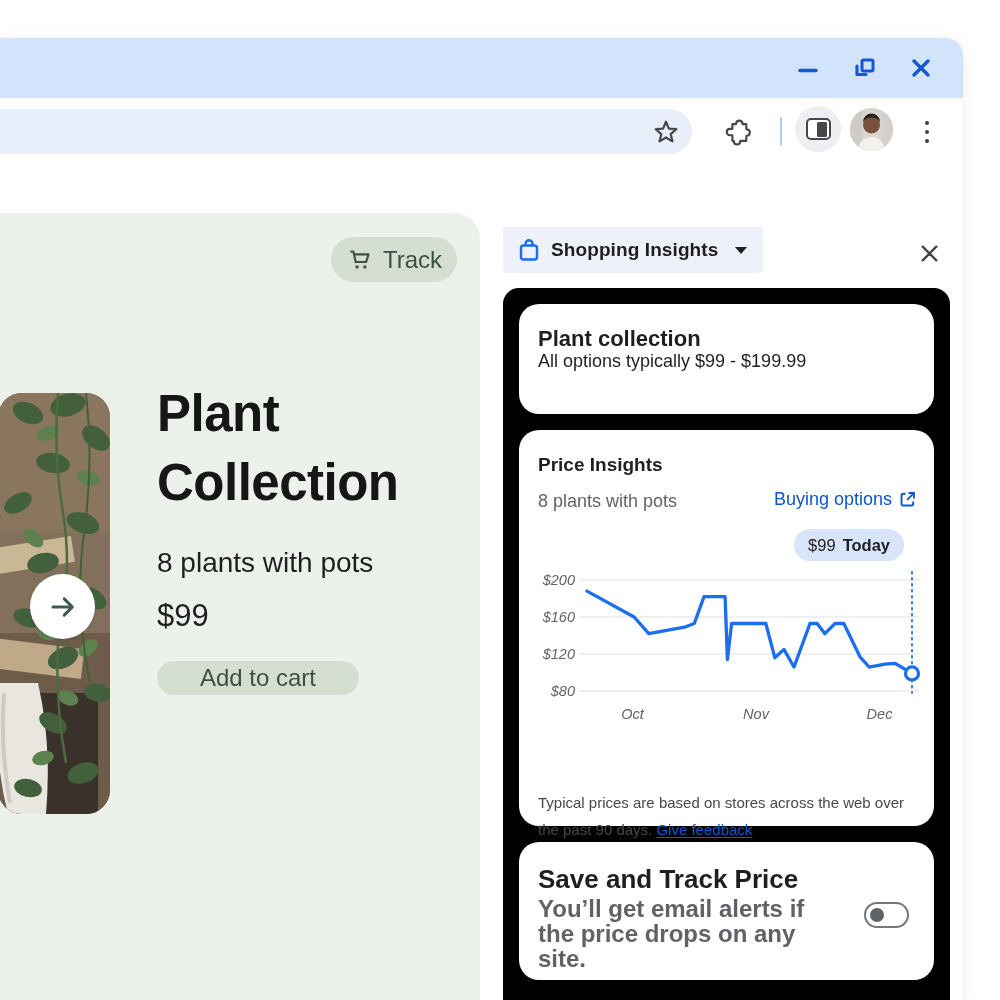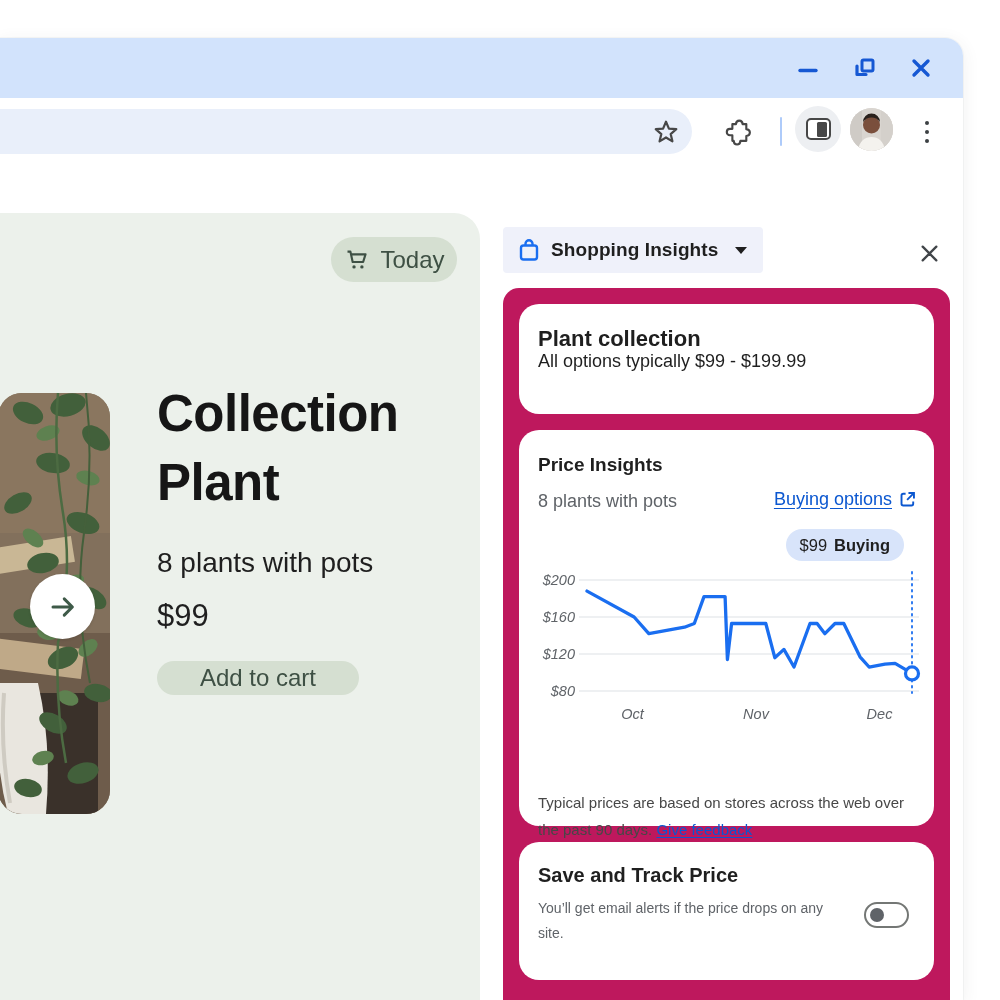--- a/index.html
+++ b/index.html
@@ -47,43 +47,43 @@
   .resize-handle i { width:3.5px; height:27px; background:#8A9097; border-radius:2px; }
 
   
   .side-panel { position:absolute; left:481px; top:0; width:482px; height:835px; background:#fff; }
   .sp-chip { position:absolute; left:22px; top:62px; height:46px; padding:0 16px 0 15px; border-radius:4px; background:#EFF1FA;
              display:flex; align-items:center; gap:11px; cursor:pointer; }
   .sp-chip .label { font-size:19px; font-weight:600; color:#1F1F1F; letter-spacing:.1px; }
   .caret { width:0; height:0; border-left:6px solid transparent; border-right:6px solid transparent; border-top:7px solid #1F1F1F; margin-left:6px; }
   .sp-close { position:absolute; left:433px; top:73px; width:30px; height:30px; display:flex; align-items:center; justify-content:center; cursor:pointer; }
 
-  .sp-body { position:absolute; left:22px; top:123px; width:447px; height:712px; background:#be185d; border-radius:16px 16px 0 0; }
+  .sp-body { position:absolute; left:22px; top:123px; width:447px; height:712px; background:#000000; border-radius:16px 16px 0 0; }
   .card { position:absolute; left:16px; width:415px; background:#fff; border-radius:20px; }
   .card1 { top:16px; height:110px; }
   .card2 { top:142px; height:396px; }
   .card3 { top:554px; height:138px; }
 
   .card1 .title { position:absolute; left:19px; top:22px; font-size:22px; font-weight:600; color:#1F1F1F; }
   .card1 .sub   { position:absolute; left:19px; top:47px; font-size:18px; color:#1F1F1F; }
 
   .card2 .title { position:absolute; left:19px; top:24px; font-size:19px; font-weight:600; color:#1F1F1F; }
   .card2 .sub   { position:absolute; left:19px; top:61px; font-size:18px; color:#5F6368; }
   .buying-link  { position:absolute; right:17px; top:59px; display:flex; align-items:center; gap:6px; cursor:pointer;
                   color:#0B57D0; font-size:18px; }
-  .buying-link .txt { text-decoration:underline; text-underline-offset:3px; }
+  .buying-link .txt { text-underline-offset:3px; }
   .today-badge { position:absolute; right:30px; top:99px; height:32px; border-radius:16px; background:#D8E4FA;
                  display:flex; align-items:center; gap:7px; padding:0 14px; font-size:16.5px; color:#1F1F1F; }
   .today-badge .bold { font-weight:700; }
   .chart-wrap { position:absolute; left:8px; top:136px; width:400px; height:168px;font-style:italic; }
   .disclaimer { position:absolute; left:19px; top:315px; width:382px; font-size:15px; line-height:27px; color:#474747;margin-top:44px; }
   .disclaimer a { color:#0B57D0; text-decoration:underline; text-underline-offset:2px; cursor:pointer; }
 
-  .card3 .title { position:absolute; left:19px; top:22px; font-size:20px; font-weight:600; color:#1F1F1F; }
-  .card3 .body  { position:absolute; left:19px; top:54px; width:305px; font-size:14px; line-height:25px; color:#5F6368; }
+  .card3 .title { position:absolute; left:19px; top:22px; font-size:26px; font-weight:600; color:#1F1F1F; }
+  .card3 .body  { position:absolute; left:19px; top:54px; width:305px; font-size:24px; line-height:25px; color:#5F6368;font-weight:bold; }
   .toggle { position:absolute; right:25px; top:60px; width:45px; height:26px; border:2px solid #747775; border-radius:13px; background:#fff; cursor:pointer; }
   .toggle .knob { position:absolute; left:4px; top:4px; width:14px; height:14px; border-radius:50%; background:#5F6368; }
 
   svg { display:block; }
   .chart-ylab { font-size:14.5px; fill:#5F6368; }
   .chart-xlab { font-size:14.5px; fill:#5F6368; }
 </style>
 </head>
 <body>
 
@@ -144,21 +144,21 @@
 
     <div class="content">
 
       <div class="product-card">
         <div class="cart-btn">
           <svg width="27" height="27" viewBox="0 0 24 24">
             <path d="M4 5 h2.6 l2 9.2 h9.3 l2.1-6.8 H7.5" fill="none" stroke="#3E5044" stroke-width="1.9" stroke-linejoin="round"></path>
             <circle cx="9.8" cy="18.6" r="1.5" fill="#3E5044"></circle>
             <circle cx="16.8" cy="18.6" r="1.5" fill="#3E5044"></circle>
           </svg>
-          <span>Today</span>
+          <span>Track</span>
         </div>
 
         <div class="product-image">
           <svg width="112" height="421" viewBox="0 0 112 421">
             <rect width="112" height="421" fill="#82705C"></rect>
             <rect x="0" y="0" width="112" height="140" fill="#8A765F"></rect>
             <rect x="0" y="240" width="112" height="181" fill="#6E5C4B"></rect>
             <rect x="-10" y="150" width="85" height="26" fill="#C9B795" transform="rotate(-9 30 160)"></rect>
             <rect x="-10" y="250" width="95" height="30" fill="#BFA988" transform="rotate(7 35 265)"></rect>
             <rect x="40" y="300" width="60" height="121" fill="#3A312A"></rect>
@@ -195,22 +195,22 @@
           </svg>
         </div>
 
         <div class="arrow-btn">
           <svg width="30" height="30" viewBox="0 0 24 24">
             <path d="M4 12 h15 M13 5.5 L19.5 12 L13 18.5" fill="none" stroke="#3E5A48" stroke-width="2.4" stroke-linecap="round" stroke-linejoin="round"></path>
           </svg>
         </div>
 
         <div class="prod-title">
+          <div>Plant</div>
           <div>Collection</div>
-          <div>Plant</div>
         </div>
         <div class="prod-sub">8 plants with pots</div>
         <div class="prod-price">$99</div>
         <div class="add-cart-btn">
           <span>Add to cart</span>
         </div>
       </div>
 
       <div class="resize-handle">
         <i></i>
@@ -248,21 +248,21 @@
             <div class="buying-link">
               <span class="txt">Buying options</span>
               <svg width="19" height="19" viewBox="0 0 20 20">
                 <path d="M8 4 H5.5 A1.8 1.8 0 0 0 3.7 5.8 V14.5 A1.8 1.8 0 0 0 5.5 16.3 H14.2 A1.8 1.8 0 0 0 16 14.5 V12" fill="none" stroke="#0B57D0" stroke-width="2"></path>
                 <path d="M11 3.2 h5.8 v5.8 M16.4 3.6 L9.6 10.4" fill="none" stroke="#0B57D0" stroke-width="2"></path>
               </svg>
             </div>
 
             <div class="today-badge">
               <span>$99</span>
-              <span class="bold">Buying</span>
+              <span class="bold">Today</span>
             </div>
 
             <div class="chart-wrap">
               <svg id="chart-svg" width="400" height="168" viewBox="0 0 400 168">
                   <line x1="52" y1="14" x2="392" y2="14" stroke="#E9EBEE" stroke-width="1.3"></line>
                   <text x="48" y="19" text-anchor="end" class="chart-ylab">$200</text>
                   <line x1="52" y1="51" x2="392" y2="51" stroke="#E9EBEE" stroke-width="1.3"></line>
                   <text x="48" y="56" text-anchor="end" class="chart-ylab">$160</text>
                   <line x1="52" y1="88" x2="392" y2="88" stroke="#E9EBEE" stroke-width="1.3"></line>
                   <text x="48" y="93" text-anchor="end" class="chart-ylab">$120</text>

